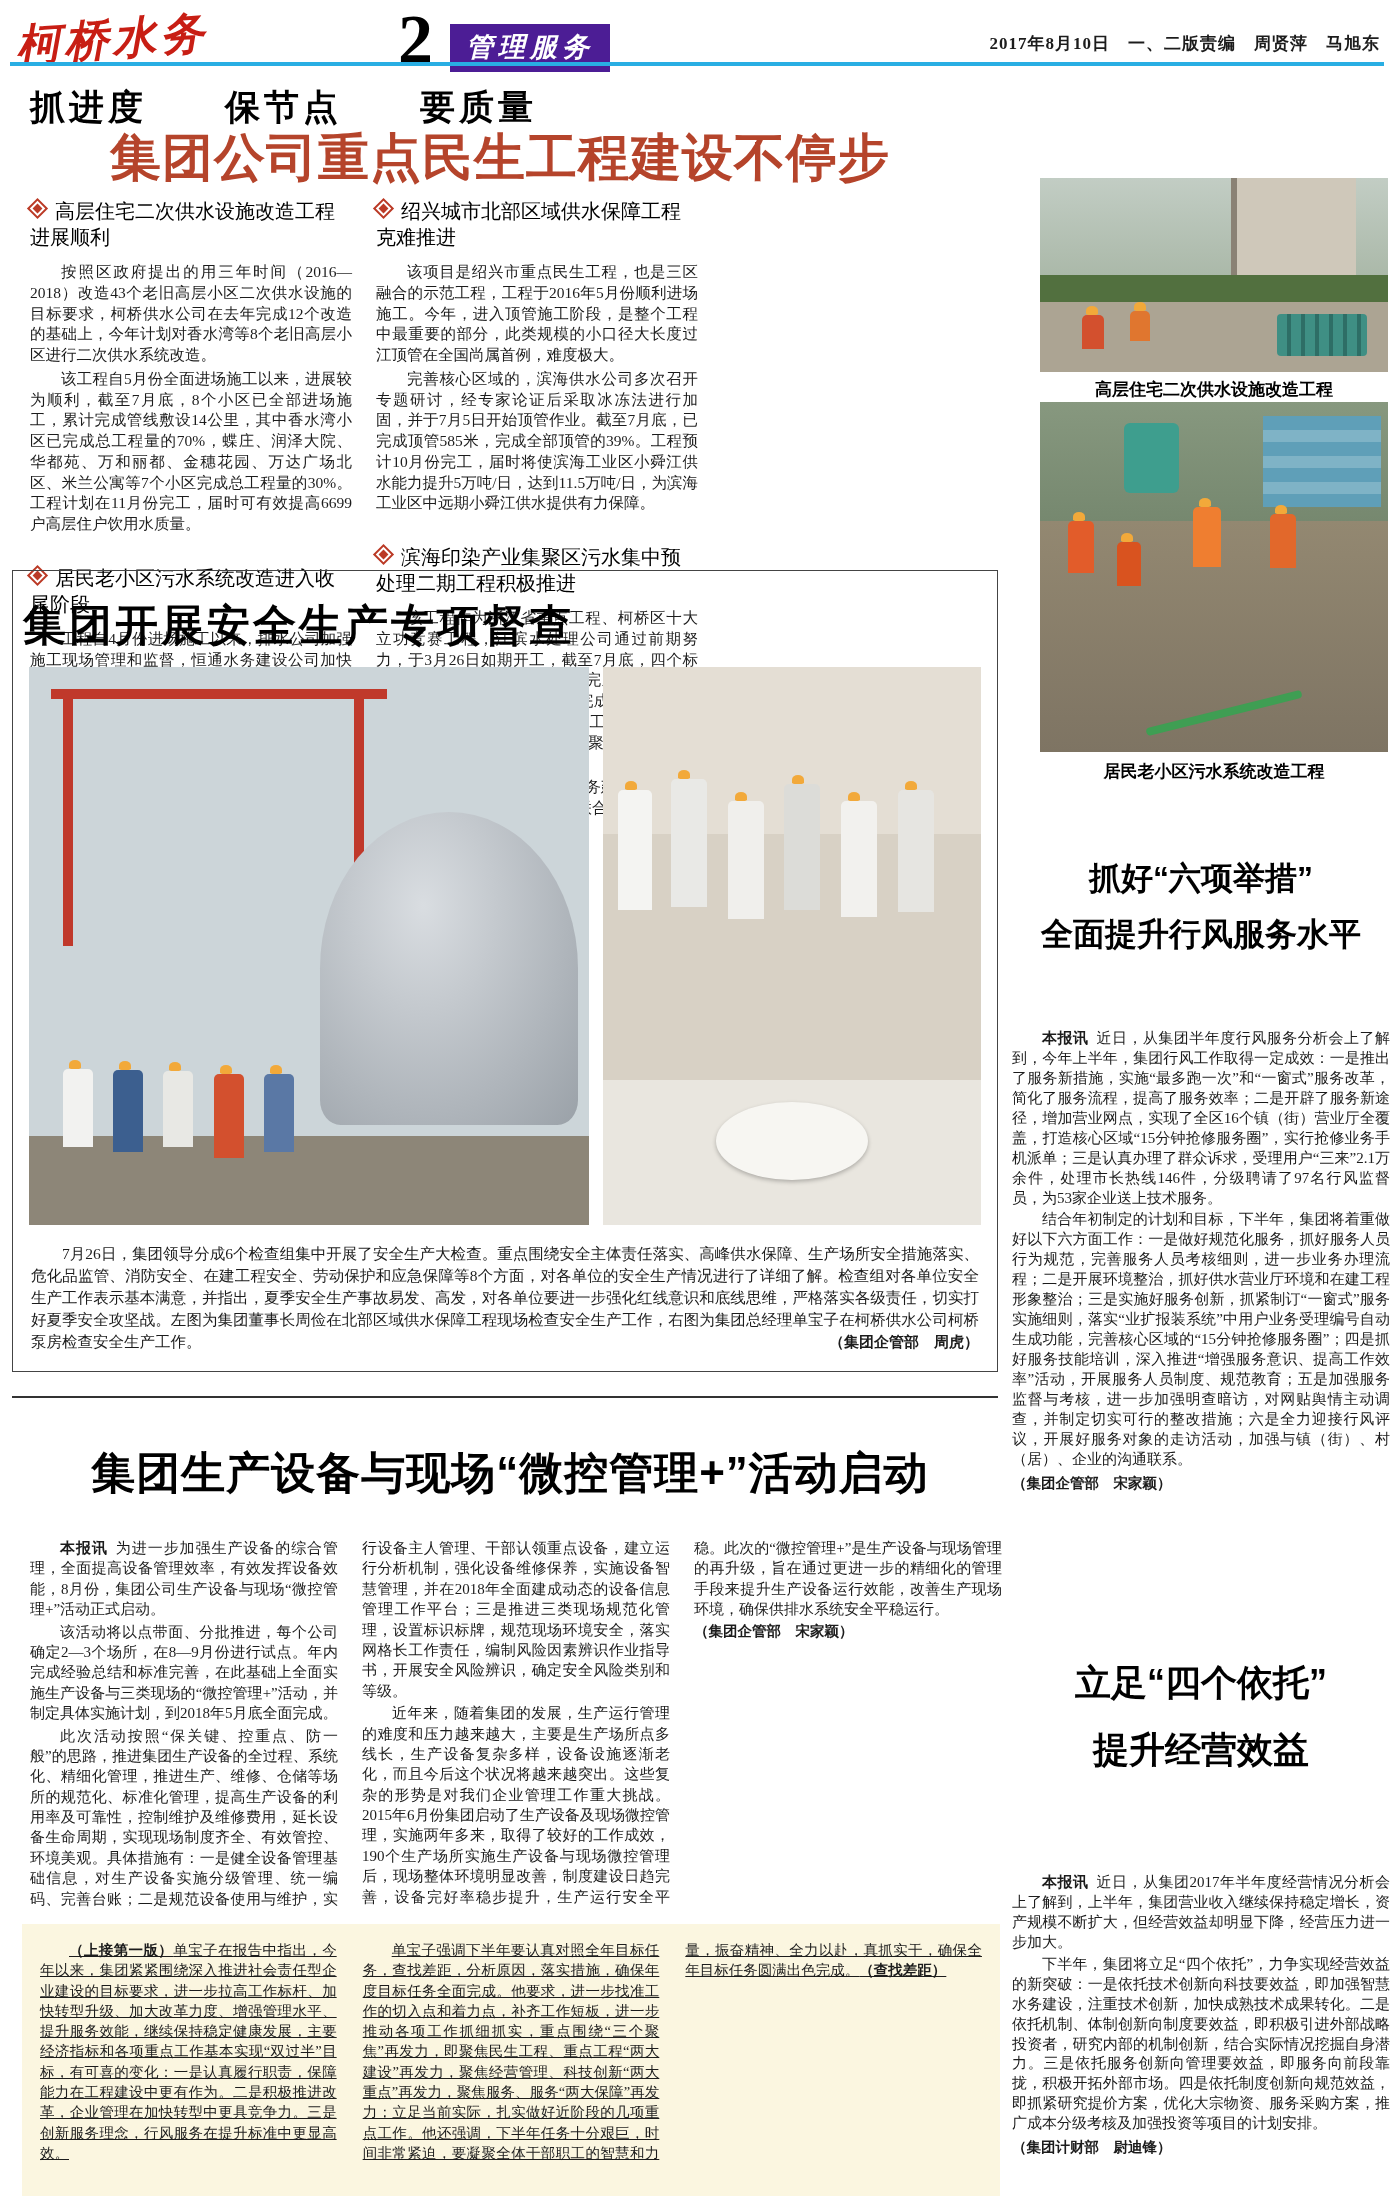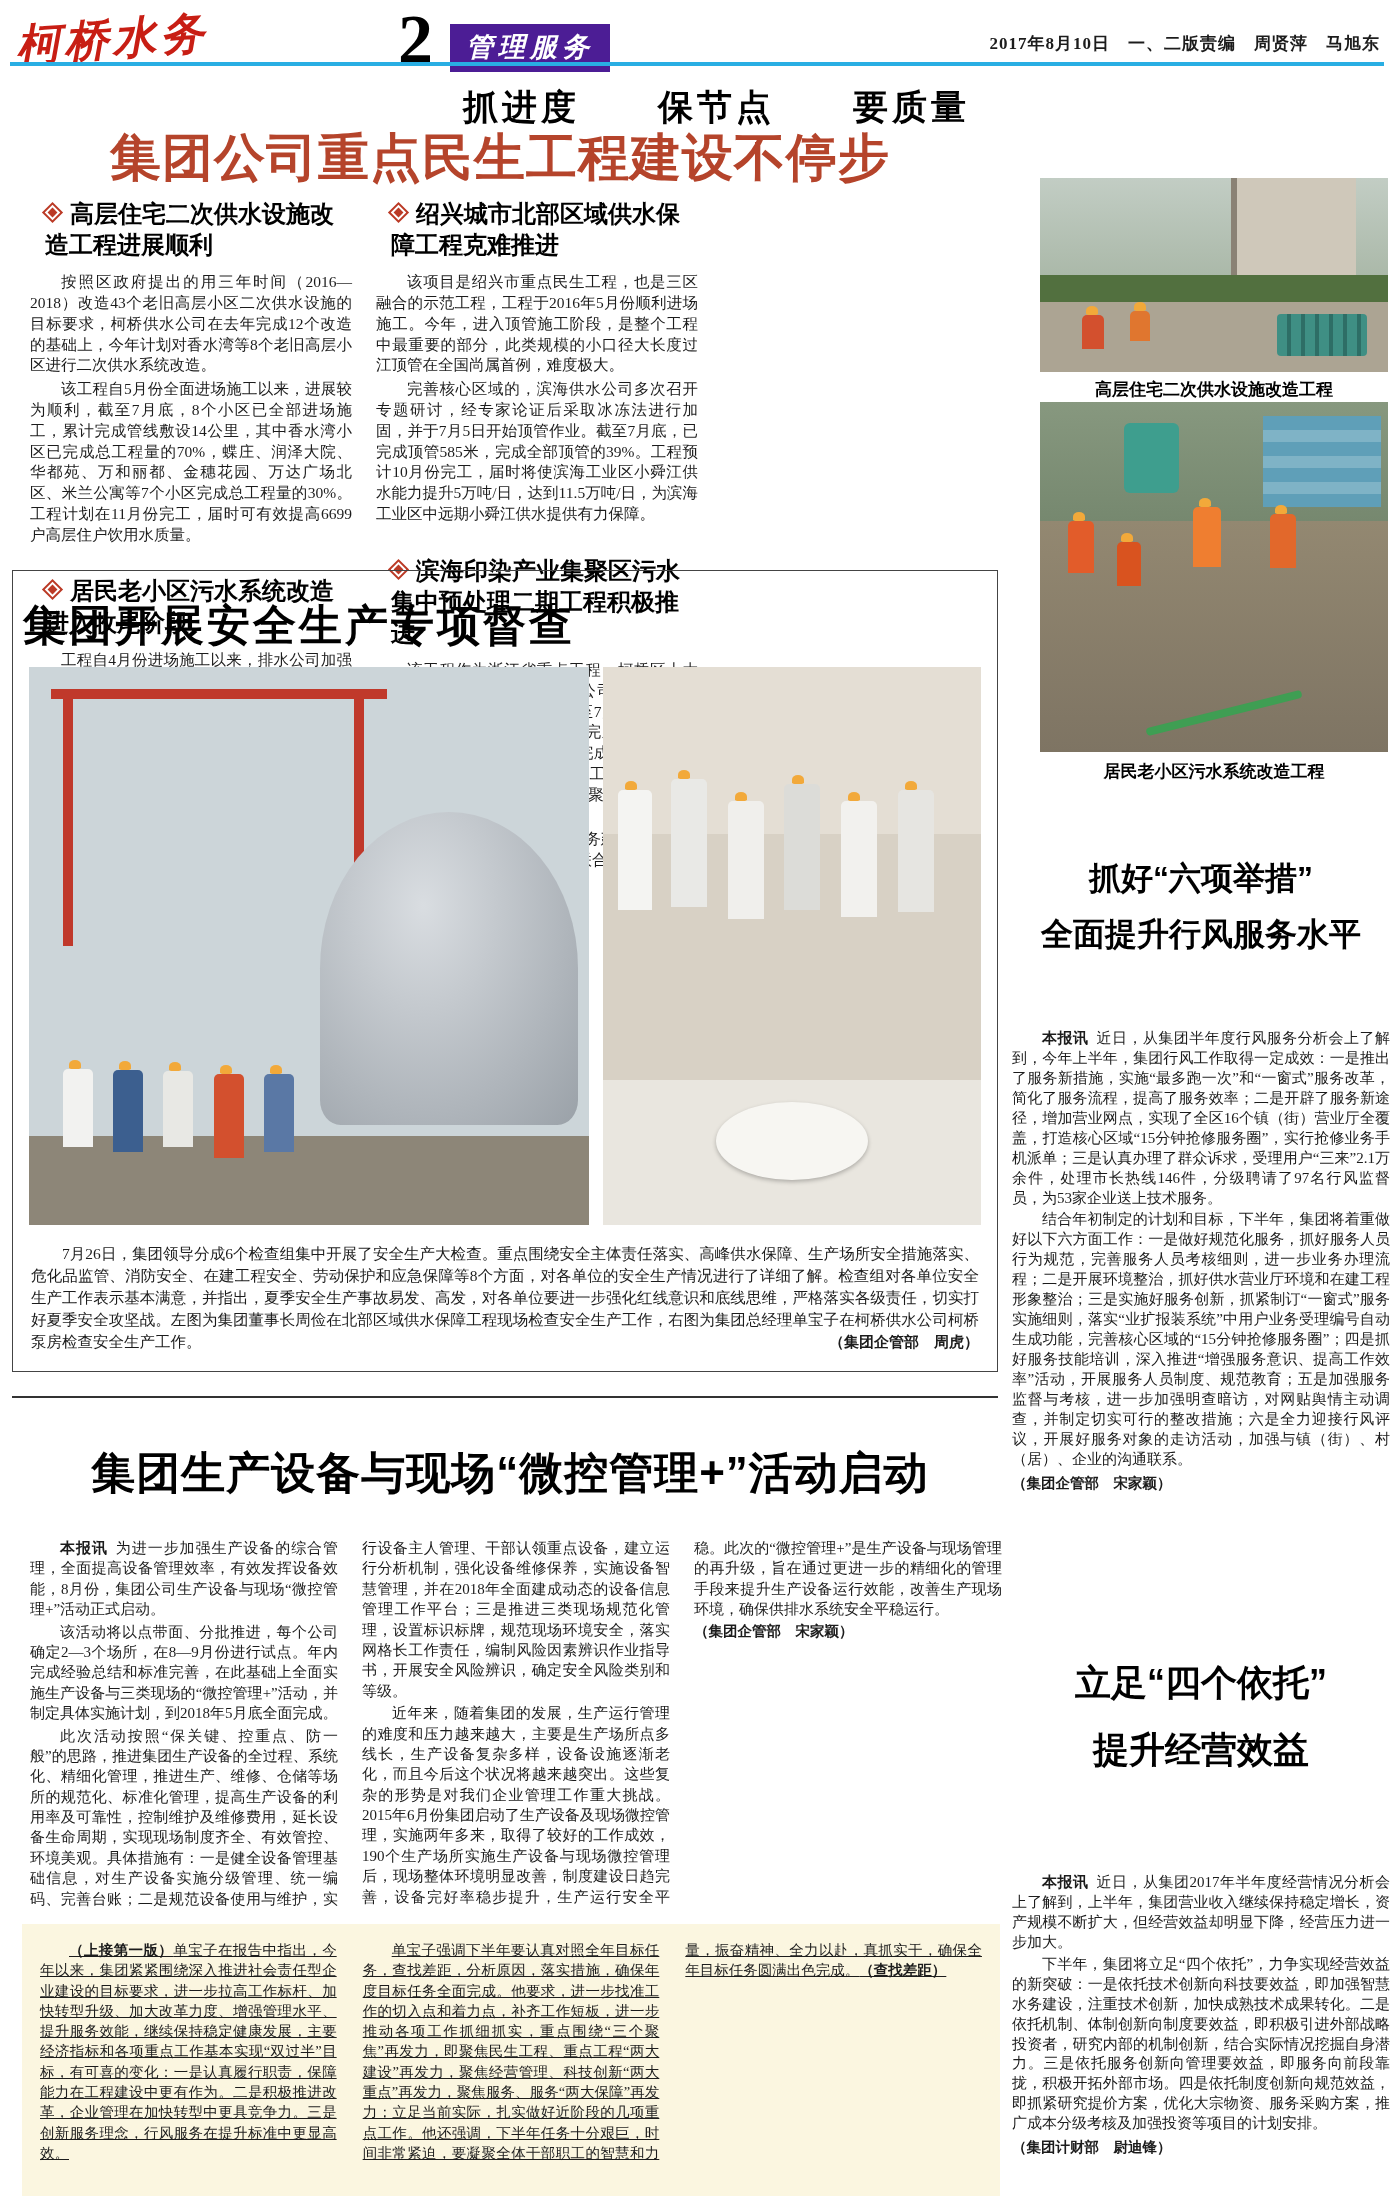--- a/index.html
+++ b/index.html
@@ -8,28 +8,28 @@
   .abs{position:absolute;}
   
   .logo{left:16px;top:10px;font-size:44px;font-weight:bold;font-style:italic;color:#c81e14;
         transform:rotate(-4deg);letter-spacing:4px;font-family:"Liberation Serif",serif;}
   .pagenum{left:398px;top:0px;font-size:70px;font-weight:900;font-family:"Liberation Serif",serif;color:#000;}
   .badge{left:450px;top:24px;background:#4c1d95;color:#fff;font-weight:bold;font-style:italic;
          font-size:27px;padding:5px 16px 7px;font-family:"Liberation Sans",sans-serif;letter-spacing:5px;}
   .dateline{right:14px;top:32px;font-size:17px;font-weight:bold;letter-spacing:1px;margin-left:12px;}
   .toprule{left:10px;top:62px;width:1374px;height:4px;background:#29aee3;}
   
-  .kicker{left:30px;top:84px;width:940px;text-align:right;font-family:"Liberation Sans",sans-serif;
+  .kicker{left:30px;top:84px;width:940px;text-align:left;font-family:"Liberation Sans",sans-serif;
           font-weight:900;font-size:35px;letter-spacing:4px;color:#000;}
   .headline{left:30px;top:124px;width:940px;text-align:center;font-family:"Liberation Sans",sans-serif;
             font-weight:900;font-size:51px;color:#b5442b;letter-spacing:1px;}
   .lead-cols{left:30px;top:198px;width:668px;display:flex;gap:24px;}
   .col{flex:1;min-width:0;}
-  .art-title{font-family:"Liberation Sans",sans-serif;font-weight:700;font-size:24px;line-height:1.3;
-             margin:0 0 12px 15px;color:#000;}
+  .art-title{font-family:"Liberation Sans",sans-serif;font-weight:400;font-size:20px;line-height:1.3;
+             margin:0 0 12px 0;color:#000;}
   .bullet{display:inline-block;width:11px;height:11px;border:2px solid #bb3a26;transform:rotate(45deg);
           margin-right:10px;position:relative;top:-2px;}
   .bullet i{position:absolute;left:2px;top:2px;right:2px;bottom:2px;background:#bb3a26;display:block;}
   .bp{font-size:15.5px;line-height:1.34;text-align:justify;text-indent:2em;margin:0 0 3px 0;}
   .lead-label{font-weight:bold;font-family:"Liberation Sans",sans-serif;margin-right:8px;}
   .gap-title{margin-top:30px;}
   .byline-r{font-size:15.5px;text-align:right;padding-right:4px;}
   .byline-r2{font-size:15.5px;text-align:right;padding-right:44px;}
   
   .photo{position:absolute;overflow:hidden;background:#b9c4bb;}

